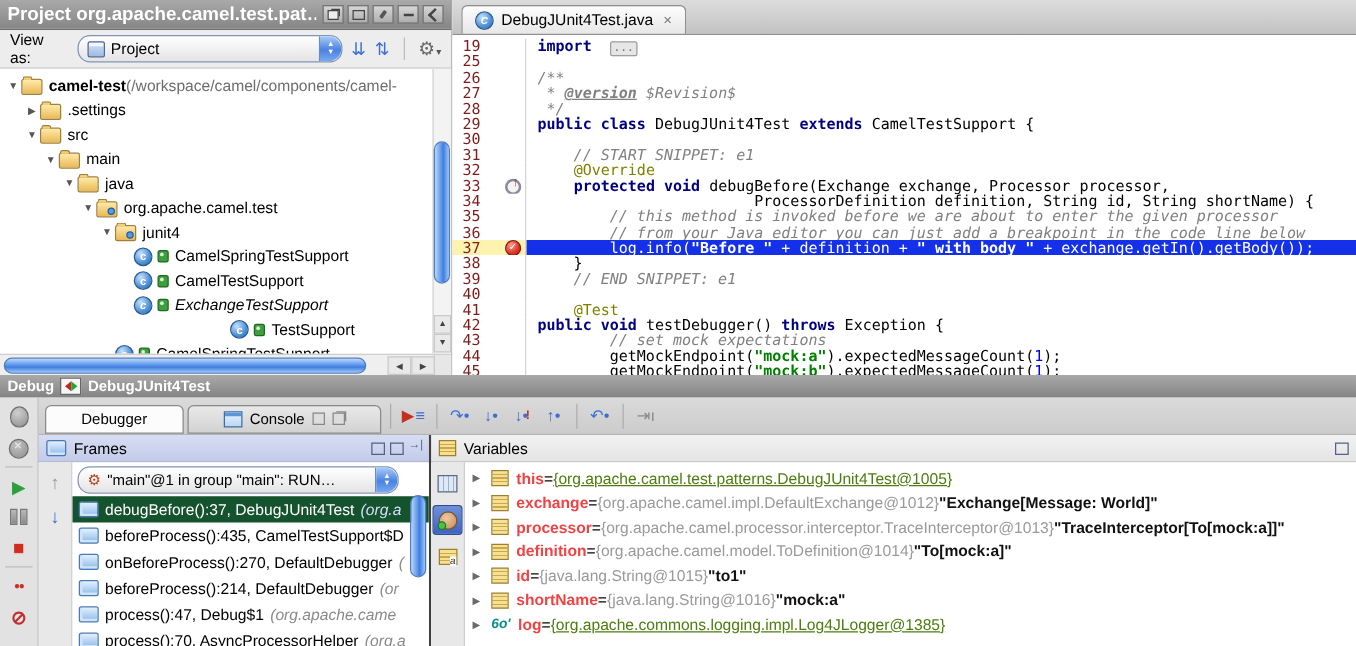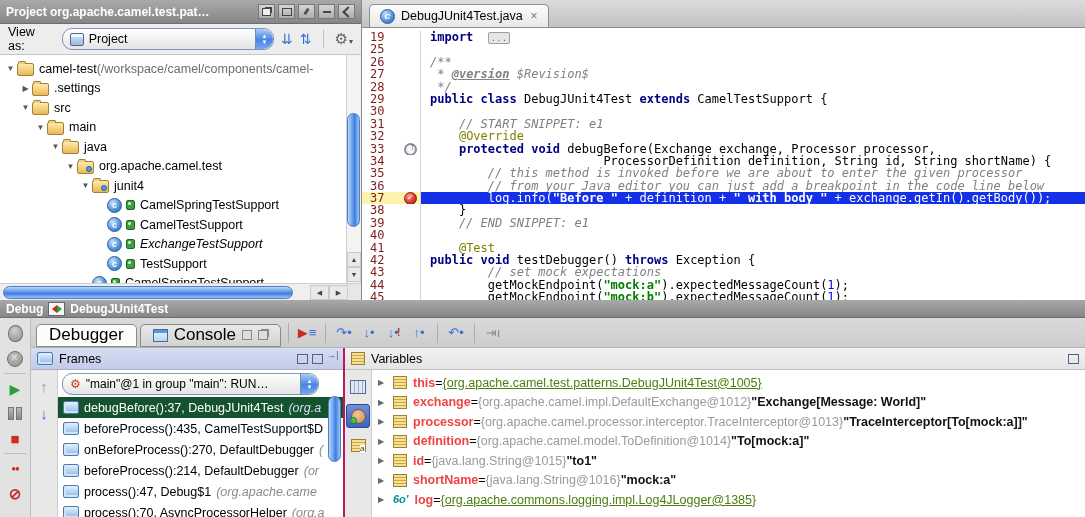--- a/index.html
+++ b/index.html
@@ -13,21 +13,21 @@
         display:flex;align-items:center;gap:5px;padding:0 0 0 7px;height:20px;box-shadow:inset 0 1px 1px #fff;}
   .stepper{margin-left:auto;width:17px;height:20px;border-radius:0 10px 10px 0;
            background:linear-gradient(#a7ccf8,#4a82e2 55%,#77aaf0);display:flex;flex-direction:column;
            align-items:center;justify-content:center;color:#fff;font-size:6px;line-height:6px;border-left:1px solid #6f8cb8;}
   .aquathumb{background:linear-gradient(90deg,#b7d8fb,#5f97ea 45%,#3f7de0 60%,#9cc6f8);
              border:1px solid #4f7ec0;border-radius:7px;position:absolute;}
   .aquathumb.h{background:linear-gradient(#b7d8fb,#5f97ea 45%,#3f7de0 60%,#9cc6f8);}
   
   .top{position:absolute;left:0;top:0;width:1085px;height:300px;display:flex;}
   .project-panel{width:361px;flex:none;display:flex;flex-direction:column;background:#fff;border-right:1px solid #8a8a8a;}
-  .project-panel .titlebar{height:23px;font-size:12px;}
+  .project-panel .titlebar{height:23px;font-size:15px;}
   .ptitle-text{white-space:nowrap;overflow:hidden;}
   .win-icons{margin-left:auto;display:flex;gap:3px;align-items:center;}
   .wic{width:15px;height:13px;background:linear-gradient(#d6d6d6,#aeaeae);border:1px solid #777;
        display:flex;align-items:center;justify-content:center;}
   .wic i{display:block;}
   .wi-float{width:7px;height:6px;border:1px solid #444;background:#eee;box-shadow:2px -2px 0 -1px #444;}
   .wi-dock{width:8px;height:6px;border:1px solid #444;}
   .wi-pin{width:3px;height:7px;background:#555;border-radius:1px;transform:rotate(35deg);}
   .wi-min{width:8px;height:2px;background:#444;}
   .wi-hide{width:6px;height:6px;border-left:2px solid #444;border-bottom:2px solid #444;transform:rotate(45deg);margin-left:3px;}
@@ -47,21 +47,21 @@
   .folder-icon::before{content:"";position:absolute;top:-3px;left:0px;width:6px;height:2px;background:#f2cf79;
       border:1px solid #a2803a;border-bottom:none;border-radius:2px 2px 0 0;}
   .package-dot::after{content:"";position:absolute;right:1px;bottom:1px;width:4px;height:4px;border-radius:50%;
       background:#5a9ae0;border:1px solid #1d5fa8;}
   .class-icon{width:13px;height:13px;border-radius:50%;border:1px solid #2a5c94;color:#fff;
       background:radial-gradient(circle at 35% 30%,#c4e2ff,#4f8fd6 60%,#2a6cb0);
       display:flex;align-items:center;justify-content:center;}
   .class-icon::before{content:"c";font-size:9px;font-weight:bold;color:#fff;}
   .lock-icon{width:7px;height:8px;background:#3f9e3f;border:1px solid #1e6a1e;border-radius:2px;flex:none;margin:0 5px 0 -1px;position:relative;}
   .lock-icon::before{content:"";position:absolute;left:1px;top:1px;width:3px;height:3px;border-radius:50%;background:#d8f5d8;}
-  .tlabel.b{font-weight:normal;}
+  .tlabel.b{font-weight:bold;}
   .tsuffix{color:#6d6d6d;}
   
   .vscroll{position:absolute;top:0;right:0;width:14px;bottom:0;background:#f3f3f3;border-left:1px solid #d2d2d2;}
   .varrows{position:absolute;bottom:1px;right:0;width:14px;display:flex;flex-direction:column;}
   .sarrow{height:13px;display:flex;align-items:center;justify-content:center;font-size:7px;color:#444;background:#e9e9e9;border:1px solid #c9c9c9;}
   .hscroll{height:16px;background:#efefef;border-top:1px solid #cfcfcf;position:relative;flex:none;}
   .harrows{position:absolute;right:13px;top:1px;display:flex;}
   .harrows .sarrow{width:17px;height:13px;}
   .hcorner{position:absolute;right:0;top:0;bottom:0;width:13px;background:#e7e7e7;border-left:1px solid #cccccc;}
   
@@ -112,35 +112,35 @@
       border:1px solid #6e6e6e;position:relative;}
   .cx-icon::before{content:"×";position:absolute;left:3px;top:-1px;color:#ececec;font-size:11px;}
   .glyph-resume{color:#2c9e3e;font-size:14px;text-shadow:0 1px 0 #bde8c3;}
   .pause-icon{display:flex;gap:2px;}
   .pause-icon i{width:4px;height:11px;background:linear-gradient(#b9b9b9,#8a8a8a);border:1px solid #777;}
   .glyph-stop{color:#cf2d20;font-size:15px;text-shadow:0 1px 1px #f6b0a8;}
   .glyph-bkpts{color:#cf2d20;font-size:8px;letter-spacing:-1px;}
   .glyph-mute{color:#c03030;font-size:15px;font-weight:bold;}
   .dmain{flex:1;display:flex;flex-direction:column;min-width:0;}
   .dtabs{height:29px;flex:none;background:linear-gradient(#dadada,#cccccc);display:flex;align-items:center;gap:3px;padding-left:5px;border-bottom:1px solid #b3b3b3;}
-  .dtab{height:21px;border:1px solid #8a8a8a;border-radius:5px 5px 0 0;padding:0 12px;display:flex;align-items:center;gap:6px;
-        background:linear-gradient(#e9e9e9,#d2d2d2);margin-top:5px;font-size:17px;}
+  .dtab{height:21px;border:1px solid #8a8a8a;border-radius:5px 5px 0 0;padding:0 28px;display:flex;align-items:center;gap:6px;
+        background:linear-gradient(#e9e9e9,#d2d2d2);margin-top:5px;font-size:12px;}
   .dtab.active{background:#fcfcfc;font-weight:normal;}
   .console-icon{width:13px;height:11px;border:1px solid #3a6ea8;background:linear-gradient(#eaf3ff,#bcd6f2);box-shadow:inset 0 3px 0 #5a96d8;}
   .mini-pin{width:8px;height:8px;border:1px solid #888;background:#ddd;}
   .mini-pin.b{box-shadow:2px -2px 0 -1px #888;}
   .vdiv2{width:1px;height:20px;background:#adadad;margin:0 4px;}
   .dico{width:22px;height:20px;display:flex;align-items:center;justify-content:center;font-size:13px;}
   .dico .red{color:#c43020;font-weight:normal;margin-right:1px;}
   .dico .blue{color:#3b6fd4;}
   .dico.blue{color:#3b6fd4;}
   .dico.gray{color:#8a8a8a;}
   .dico.fsi::after{content:"!";color:#c43020;font-size:10px;font-weight:bold;margin-left:-2px;}
   .dcontent{flex:1;display:flex;min-height:0;}
-  .frames-pane{width:312px;flex:none;display:flex;flex-direction:column;border-right:2px solid #be185d;min-height:0;}
+  .frames-pane{width:312px;flex:none;display:flex;flex-direction:column;border-right:2px solid #404040;min-height:0;}
   .phead{height:21px;flex:none;display:flex;align-items:center;gap:6px;padding:0 6px;font-size:12.5px;border-bottom:1px solid #aab0c8;}
   .phead.blue-head{background:linear-gradient(#d7ddf2,#c2cbe9);}
   .phead.gray-head{background:linear-gradient(#f2f2f2,#e4e4e4);border-bottom-color:#c2c2c2;}
   .phicons{margin-left:auto;display:flex;gap:4px;align-items:center;}
   .ph-ic{width:9px;height:8px;border:1px solid #55608a;background:transparent;position:relative;}
   .ph-ic.arrow{border:none;width:10px;}
   .ph-ic.arrow::before{content:"→|";font-size:9px;color:#55608a;position:absolute;top:-5px;left:0;}
   .frames-hicon{width:14px;height:11px;border:1px solid #4a7ab0;background:linear-gradient(#e4f1ff,#8cb9e8);box-shadow:inset 2px -2px 0 #cfe4fa;border-radius:2px;}
   .vars-hicon{width:12px;height:11px;border:1px solid #9a8030;background:repeating-linear-gradient(#f7e191 0 2px,#caa94e 2px 3px);}
   .frames-body{flex:1;display:flex;background:#fff;min-height:0;}
@@ -275,21 +275,21 @@
             <span class="ticon class-icon"></span>
             <span class="lock-icon"></span>
             <span class="tlabel">CamelTestSupport</span>
           </div>
           <div class="trow" style="padding-left: 94px; font-style: italic;">
             <span class="tarrow"></span>
             <span class="ticon class-icon"></span>
             <span class="lock-icon"></span>
             <span class="tlabel">ExchangeTestSupport</span>
           </div>
-          <div class="trow" style="padding-left: 94px;">
+          <div class="trow" style="padding-left: 94px; justify-content: center;">
             <span class="tarrow"></span>
             <span class="ticon class-icon"></span>
             <span class="lock-icon"></span>
             <span class="tlabel">TestSupport</span>
           </div>
           <div class="trow" style="padding-left: 79px;">
             <span class="tarrow"></span>
             <span class="ticon class-icon"></span>
             <span class="lock-icon"></span>
             <span class="tlabel">CamelSpringTestSupport</span>

